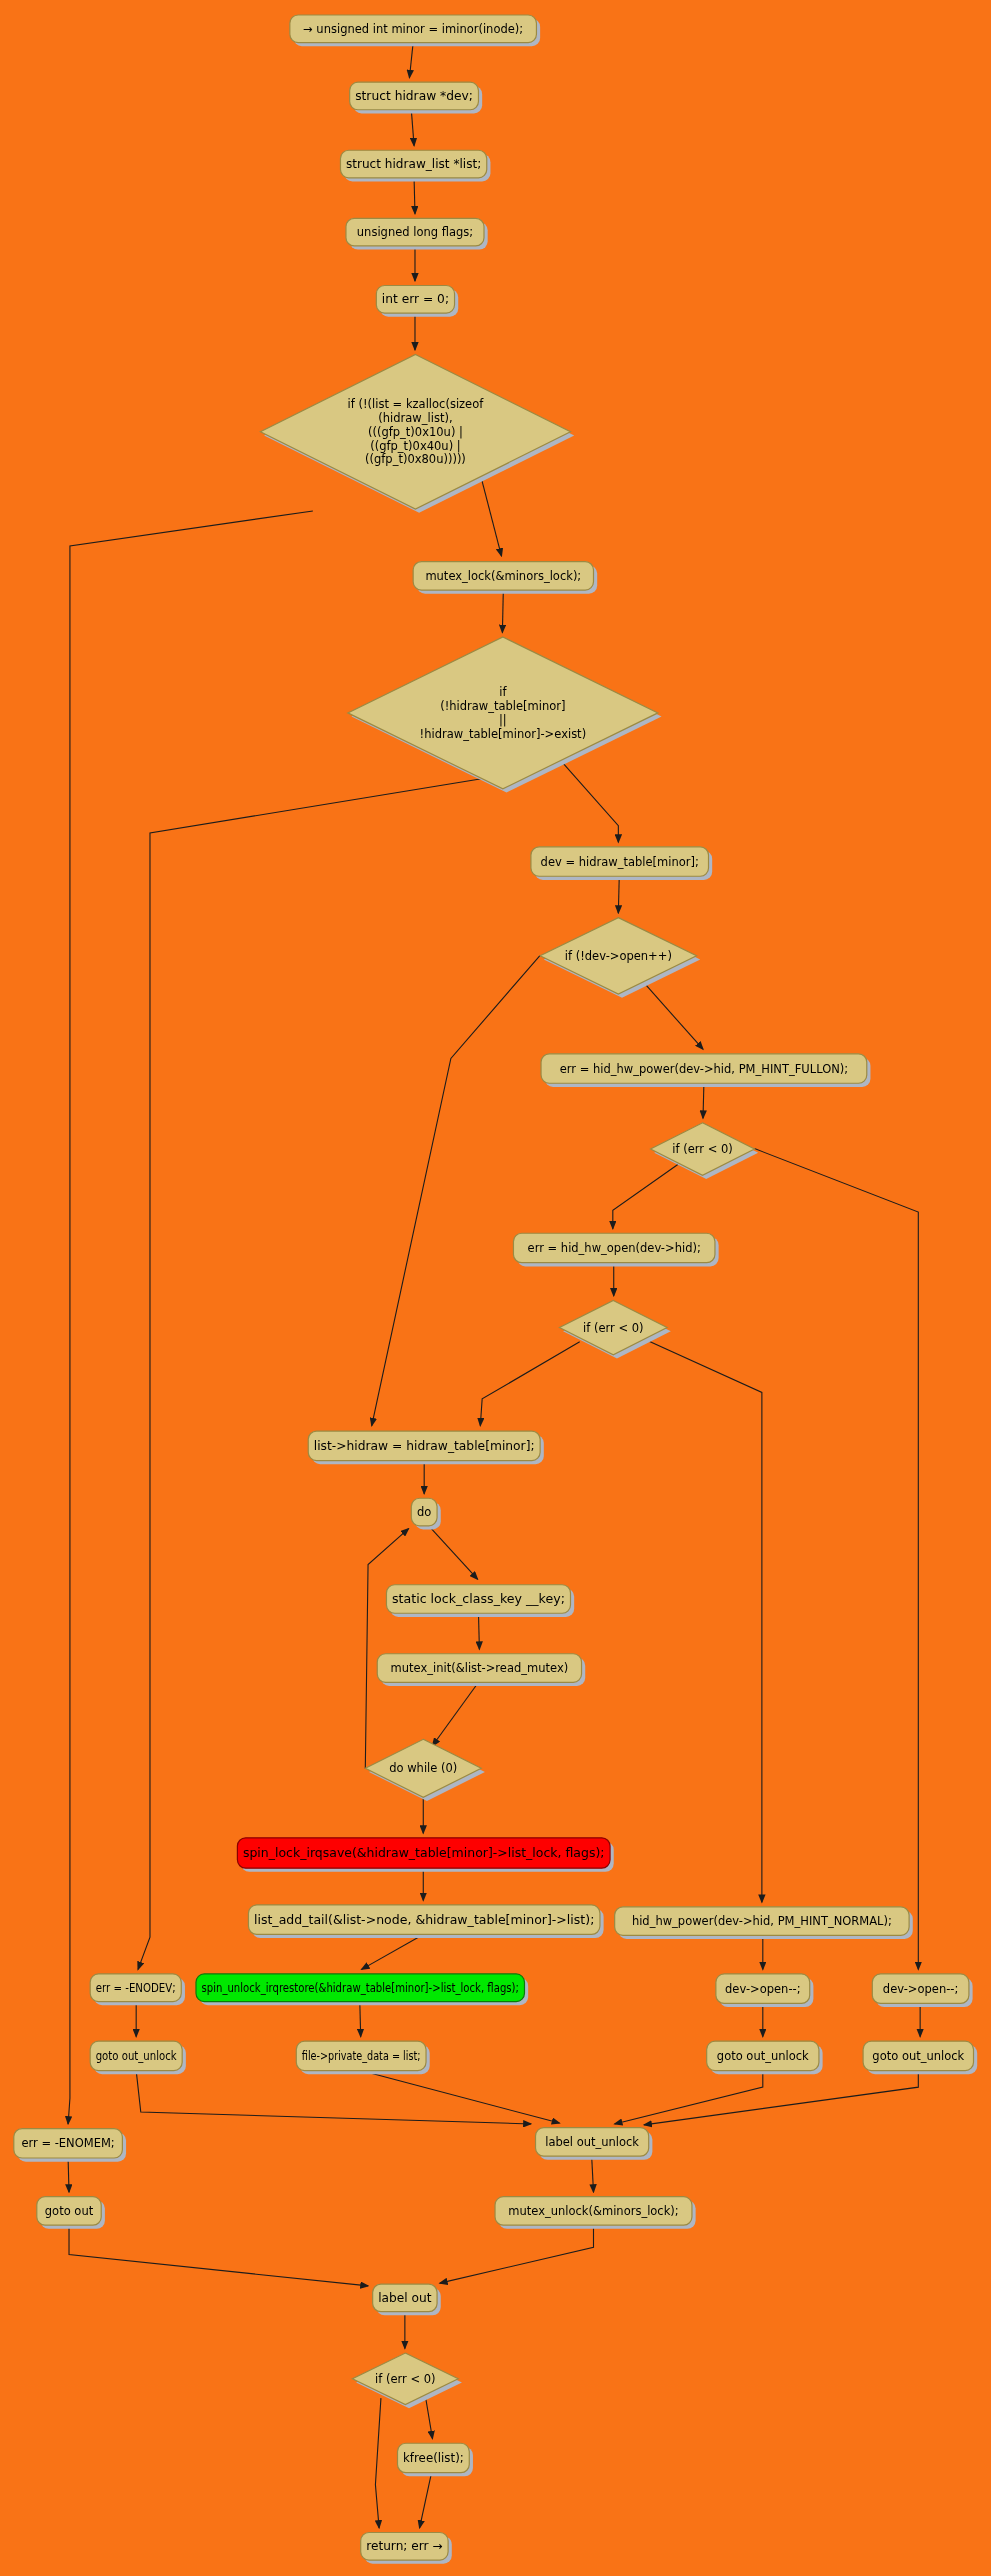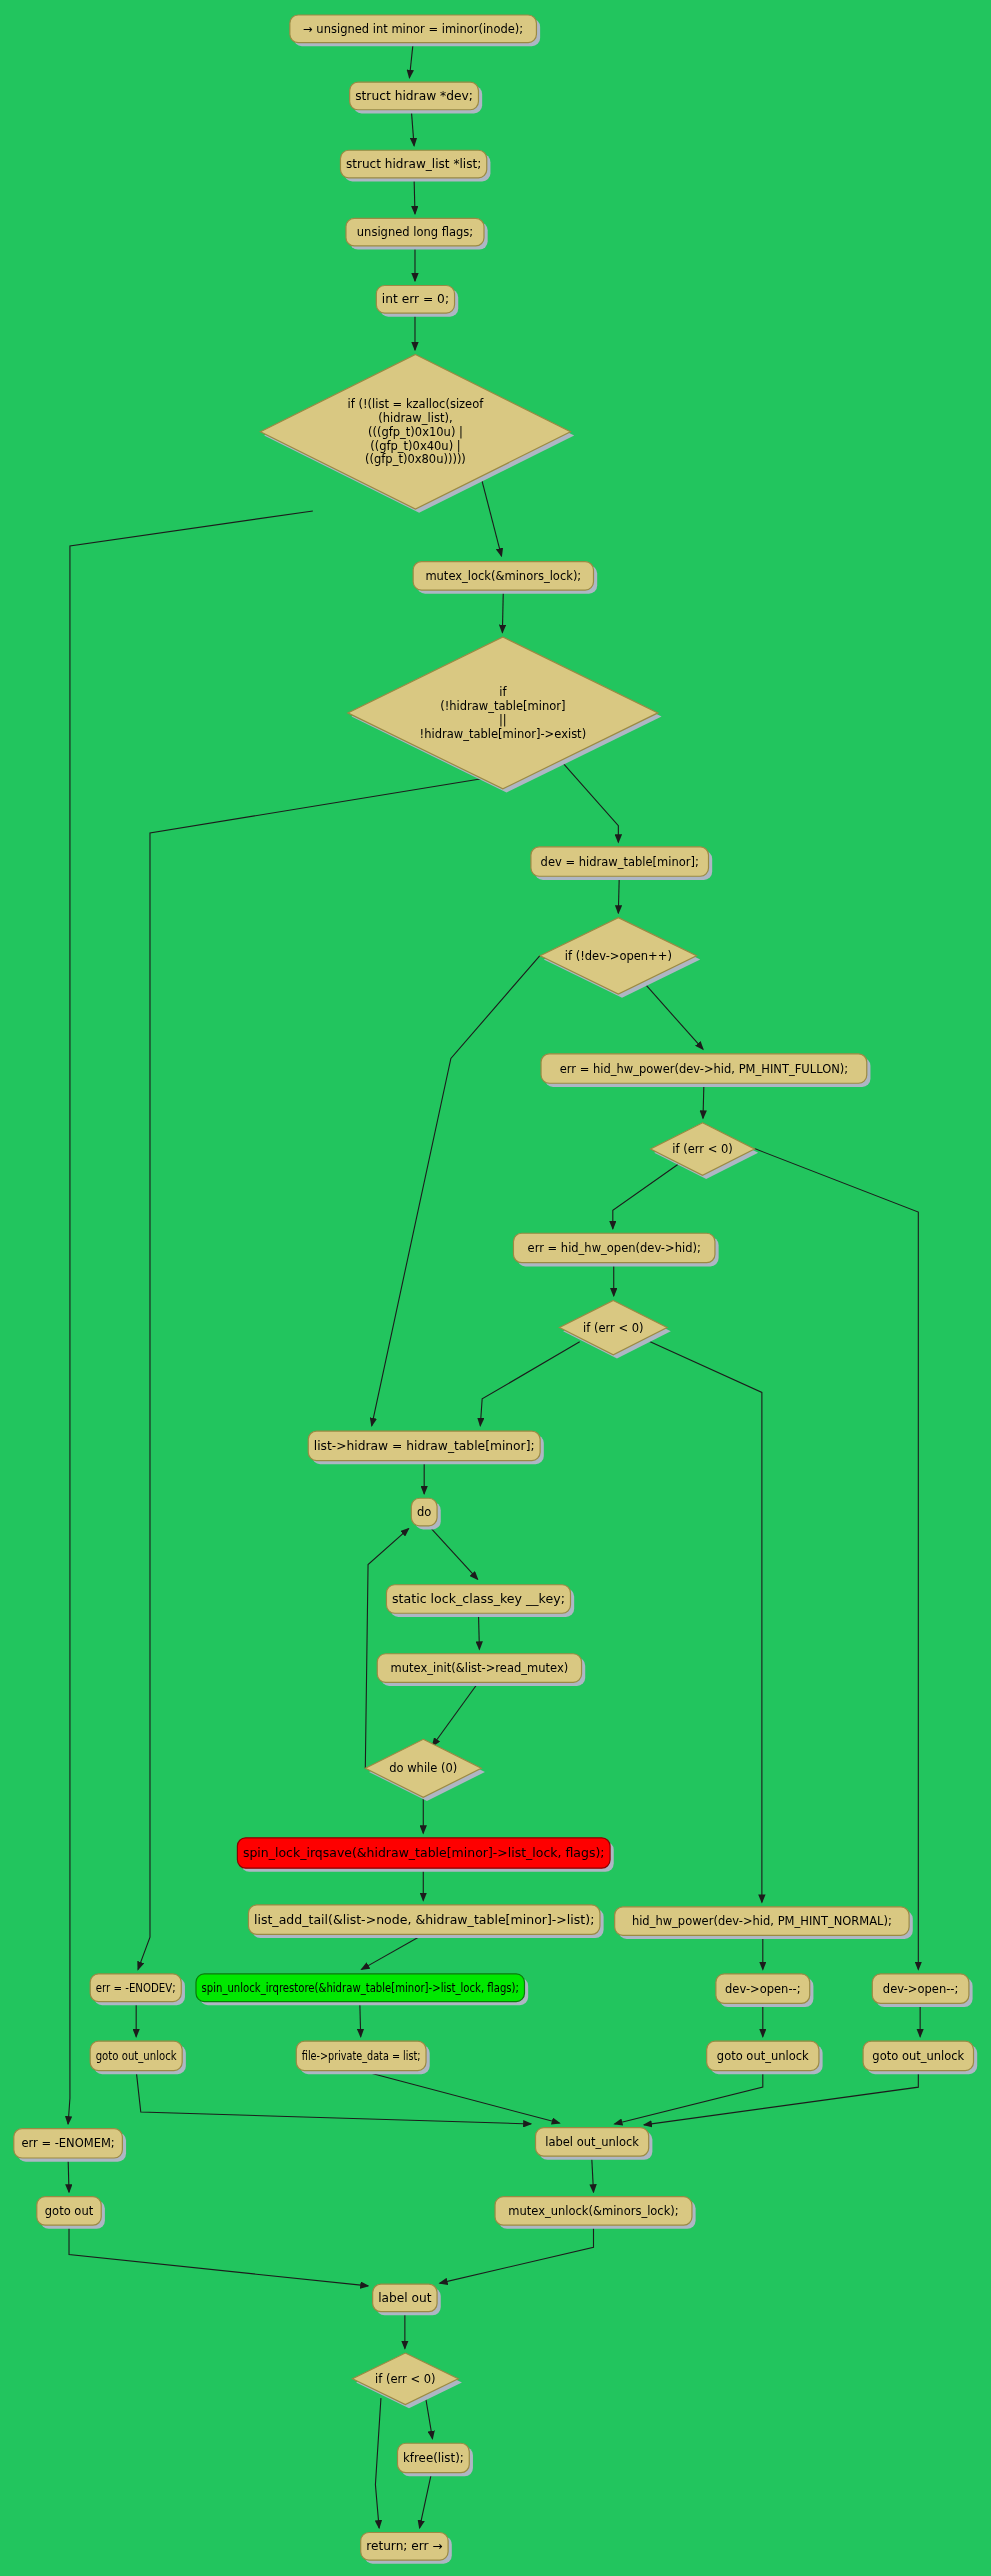--- a/index.html
+++ b/index.html
@@ -1,16 +1,16 @@
 <!DOCTYPE html>
 <html style="font-size:14.7px"><head>
 <meta charset="utf-8">
 <style>
   html,body{margin:0;padding:0;background:#ffffff;}
-  #canvas{position:relative;width:991px;height:2576px;background:#22c55e;}
+  #canvas{position:relative;width:991px;height:2576px;background:#f97316;}
   svg{display:block;}
   text{font-family:"DejaVu Sans", sans-serif;}
 </style>
 </head>
 <body>
 
 <div id="canvas">
     <svg width="991" height="2576" viewBox="0 0 1077 2799">
       <defs>
         <marker id="arrow" markerWidth="10" markerHeight="8" refX="8.5" refY="4" orient="auto" markerUnits="userSpaceOnUse">

